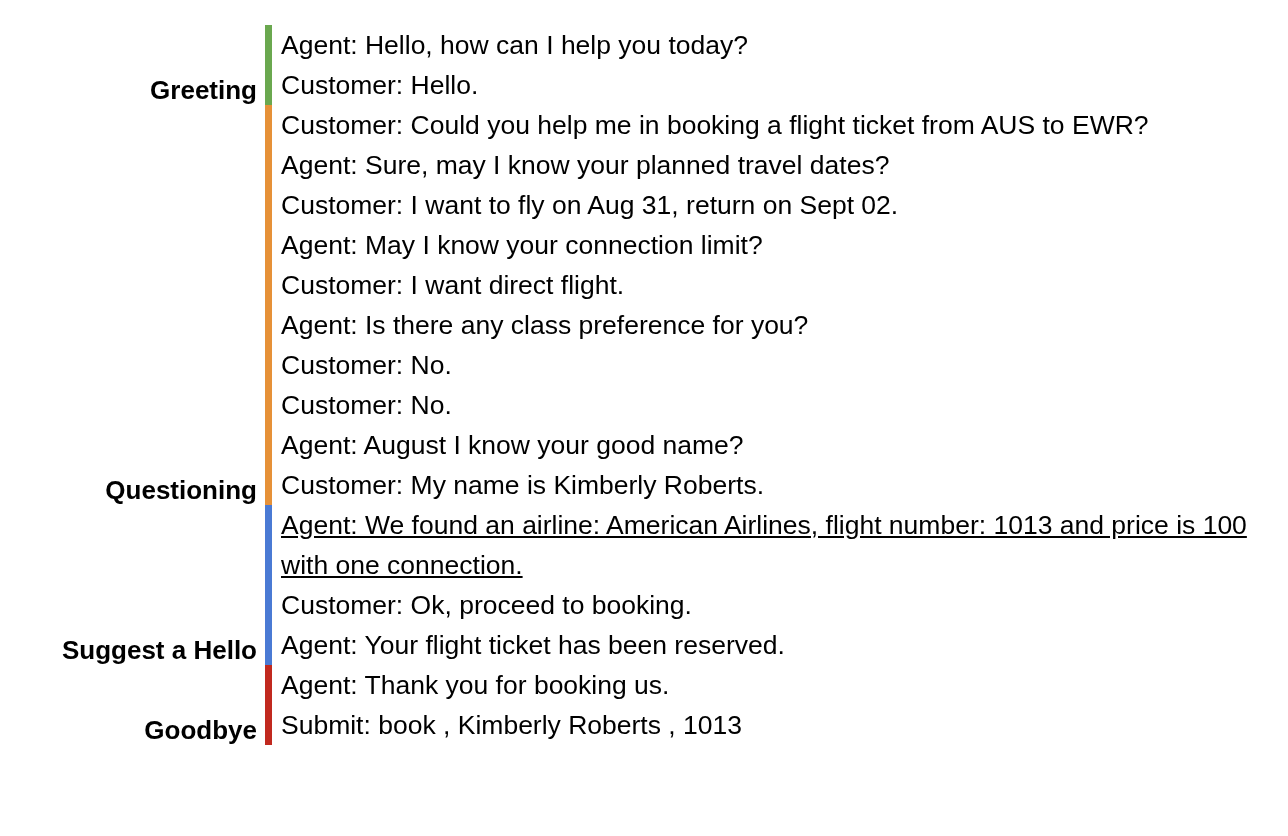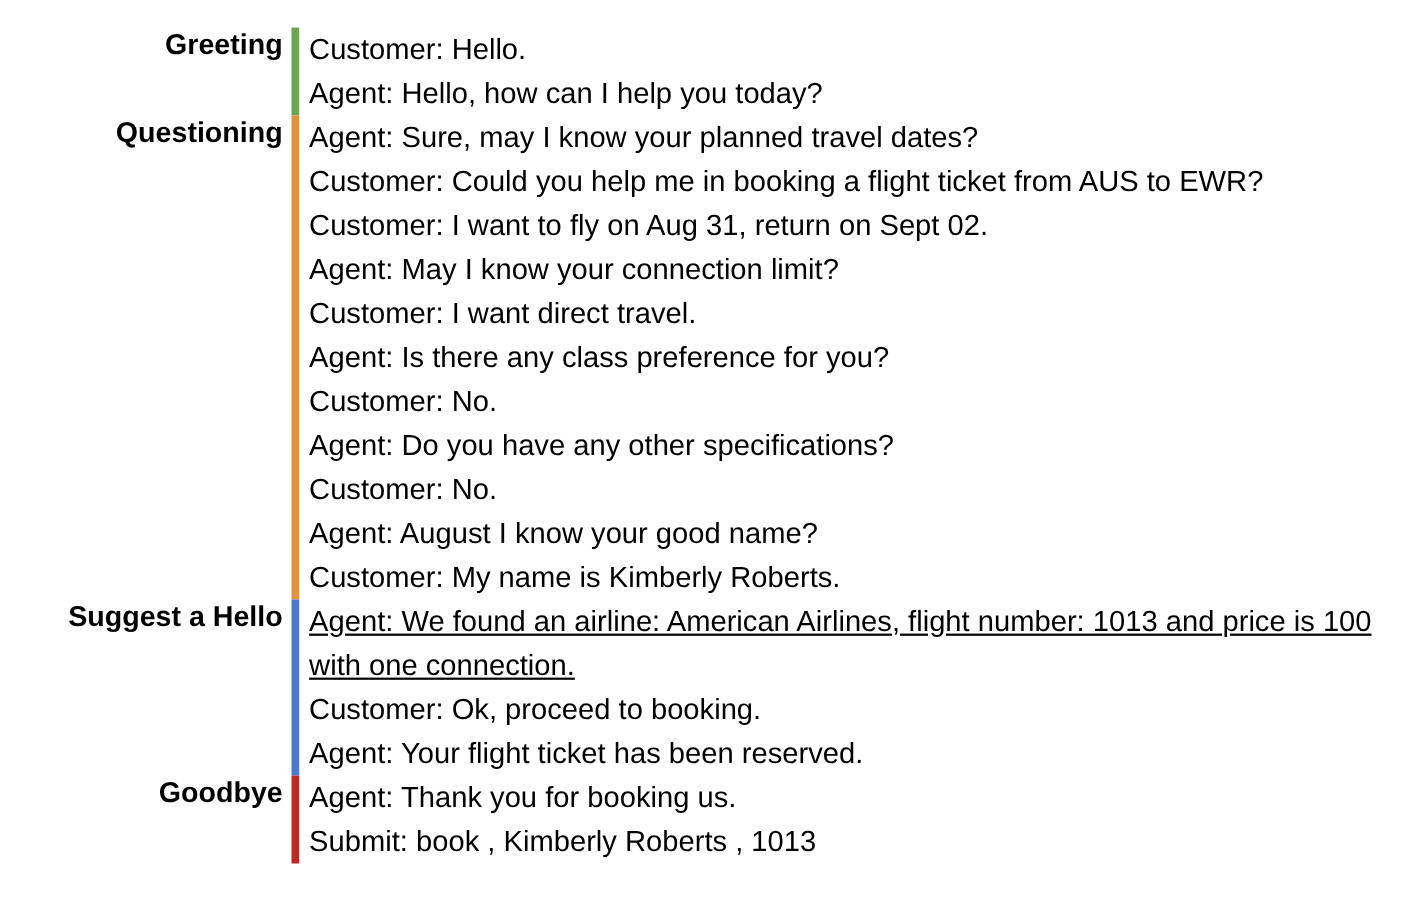--- a/index.html
+++ b/index.html
@@ -27,21 +27,21 @@
   .section {
     display: flex;
     align-items: stretch;
     width: 100%;
   }
 
   .label-cell {
     width: 265px;
     min-width: 265px;
     display: flex;
-    align-items: flex-start;
+    align-items: flex-end;
     justify-content: flex-end;
     padding-right: 8px;
     box-sizing: border-box;
   }
 
   .section-label {
     font-family: "Liberation Sans", sans-serif;
     font-weight: bold;
     font-size: 26px;
     line-height: 30px;
@@ -81,38 +81,37 @@
 </head>
 <body style="background-color: rgb(255, 255, 255); color: rgb(0, 0, 0);">
 
 <div id="transcript">
     <div class="section">
       <div class="label-cell">
         <div class="section-label">Greeting</div>
       </div>
       <div class="rule" style="background-color: rgb(106, 168, 79);"></div>
       <div class="lines-cell">
+        <div class="line">Agent: Hello, how can I help you today?</div>
         <div class="line">Customer: Hello.</div>
-        <div class="line">Agent: Hello, how can I help you today?</div>
       </div>
     </div>
     <div class="section">
       <div class="label-cell">
         <div class="section-label">Questioning</div>
       </div>
       <div class="rule" style="background-color: rgb(230, 145, 56);"></div>
       <div class="lines-cell">
+        <div class="line">Customer: Could you help me in booking a flight ticket from AUS to EWR?</div>
         <div class="line">Agent: Sure, may I know your planned travel dates?</div>
-        <div class="line">Customer: Could you help me in booking a flight ticket from AUS to EWR?</div>
         <div class="line">Customer: I want to fly on Aug 31, return on Sept 02.</div>
         <div class="line">Agent: May I know your connection limit?</div>
-        <div class="line">Customer: I want direct travel.</div>
+        <div class="line">Customer: I want direct flight.</div>
         <div class="line">Agent: Is there any class preference for you?</div>
         <div class="line">Customer: No.</div>
-        <div class="line">Agent: Do you have any other specifications?</div>
         <div class="line">Customer: No.</div>
         <div class="line">Agent: August I know your good name?</div>
         <div class="line">Customer: My name is Kimberly Roberts.</div>
       </div>
     </div>
     <div class="section">
       <div class="label-cell">
         <div class="section-label">Suggest a Hello</div>
       </div>
       <div class="rule" style="background-color: rgb(74, 122, 212);"></div>

